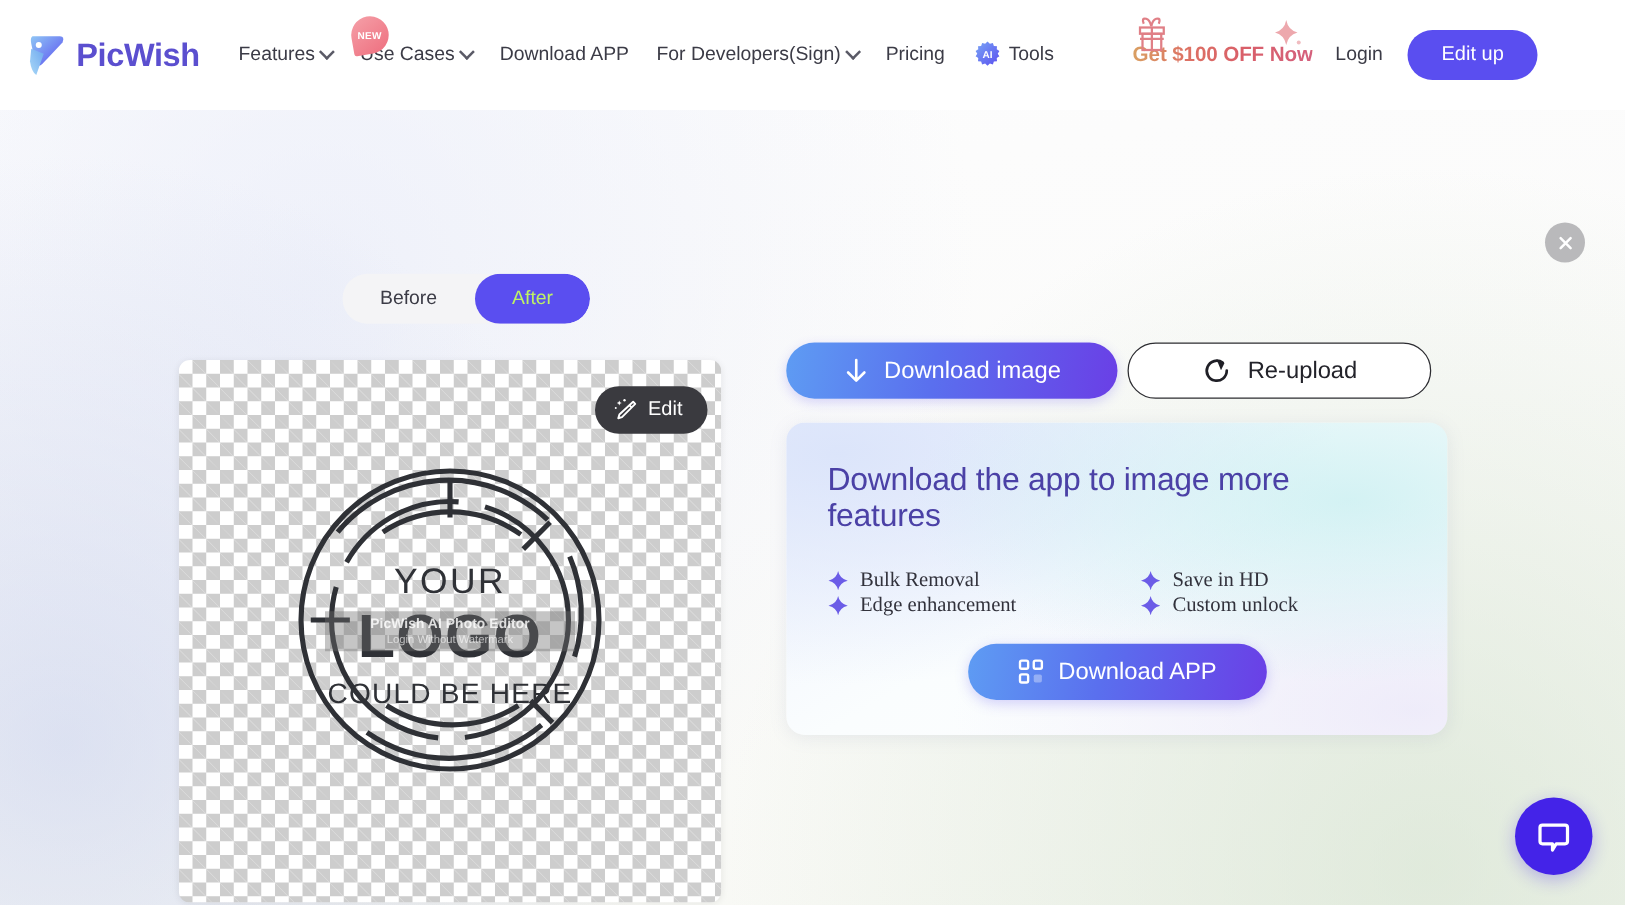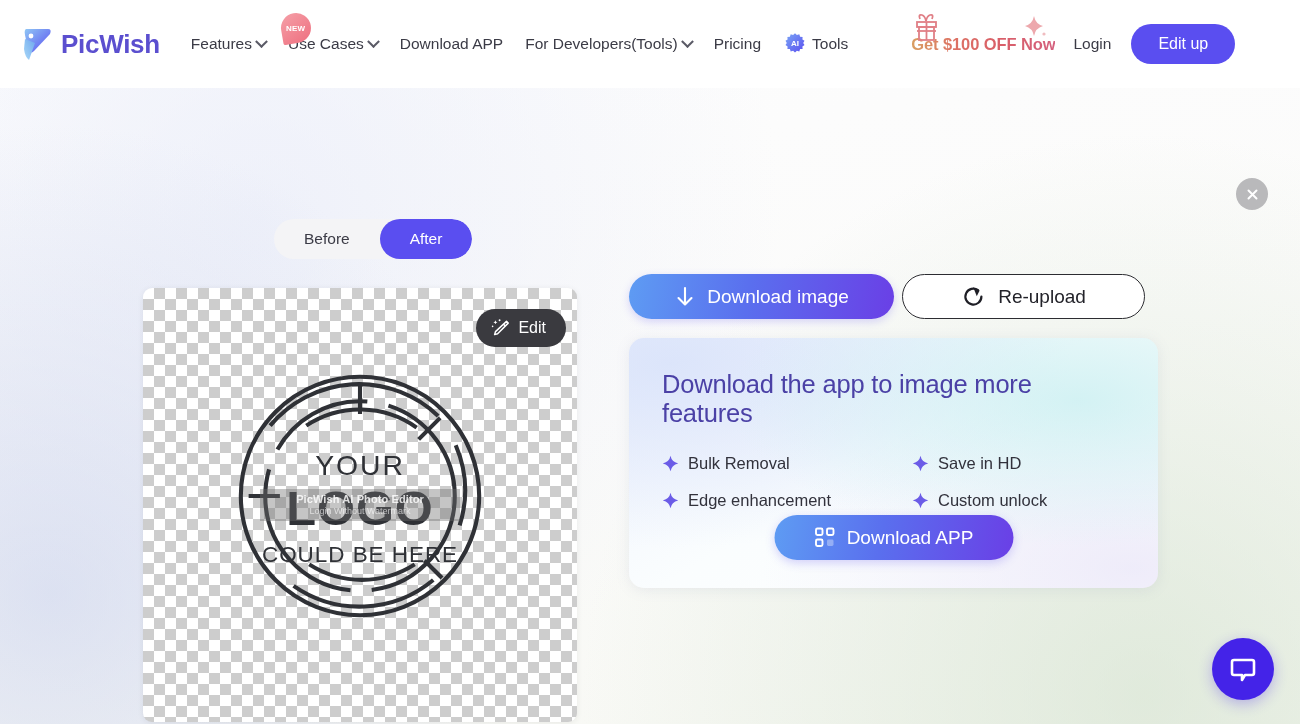--- a/index.html
+++ b/index.html
@@ -179,21 +179,21 @@
   }
   .toggle-opt {
     font-size: 15.5px;
     padding: 11px 30px;
     cursor: pointer;
     color: #3b3b46;
     border-radius: 20px;
   }
   .toggle-opt.active {
     background: #5a4ef0;
-    color: #ffffff;
+    color: #bef264;
   }
 
   
   .preview {
     position: absolute;
     left: 143px;
     top: 288px;
     width: 434px;
     height: 434px;
     border-radius: 9px;
@@ -319,21 +319,21 @@
   .card-title {
     font-size: 25.5px;
     color: #4b41a6;
     letter-spacing: -0.2px;
   }
 
   .feat-grid {
     margin-top: 26px;
     display: grid;
     grid-template-columns: 250px 1fr;
-    row-gap: 18px;
+    font-family: Liberation Serif, serif;
   }
   .feat {
     display: flex;
     align-items: center;
     gap: 9px;
     font-size: 16.5px;
     color: #32323c;
   }
 
   .app-btn {
@@ -410,21 +410,21 @@
       </span>
       <span>Use Cases</span>
       <i class="caret"></i>
     </div>
 
     <div class="nav-item">
       <span>Download APP</span>
     </div>
 
     <div class="nav-item">
-      <span>For Developers(Tools)</span>
+      <span>For Developers(Sign)</span>
       <i class="caret"></i>
     </div>
 
     <div class="nav-item">
       <span>Pricing</span>
     </div>
 
     <div class="nav-item">
       <svg class="ai-chip" viewBox="0 0 24 24">
         <defs>

